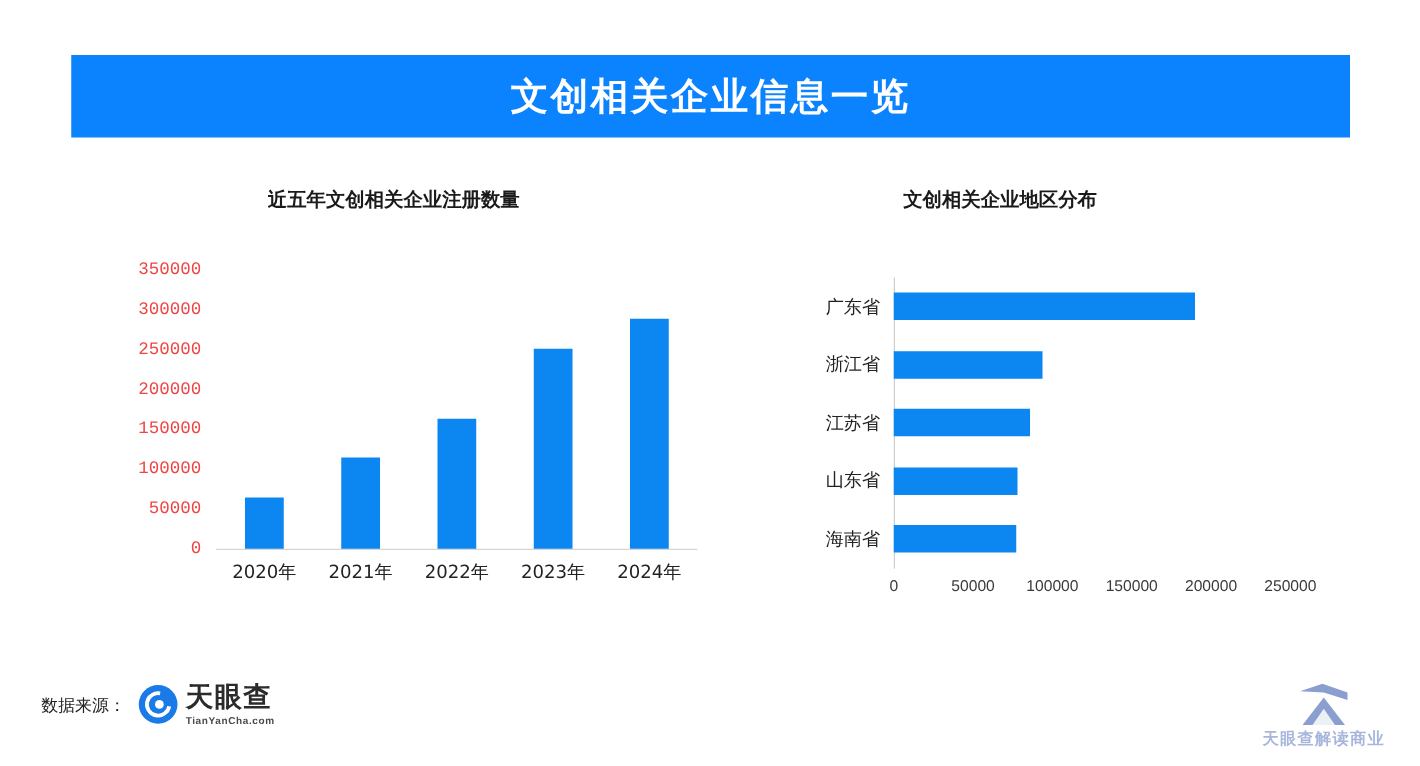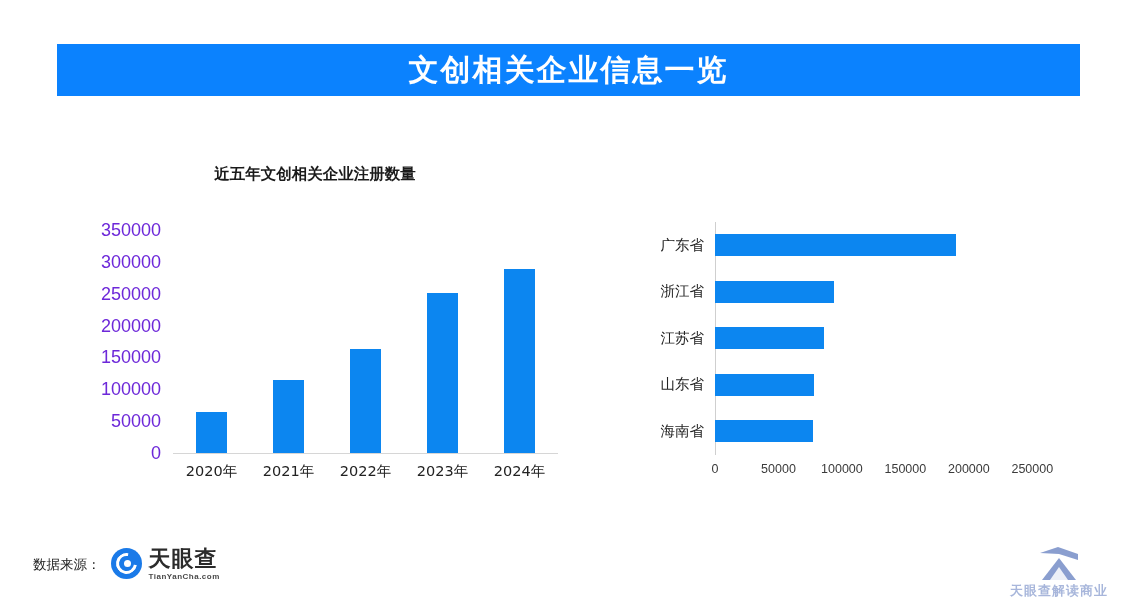--- a/index.html
+++ b/index.html
@@ -20,21 +20,21 @@
     height: 613px;
     background: #ffffff;
   }
 
   
   .banner {
     position: absolute;
     left: 57px;
     top: 44px;
     width: 1023px;
-    height: 52px;
+    height: 66px;
     background: #0b82fe;
     display: flex;
     align-items: center;
     justify-content: center;
   }
   .banner-title {
     color: #ffffff;
     font-size: 30px;
     font-weight: bold;
     letter-spacing: 2px;
@@ -50,21 +50,21 @@
     font-weight: bold;
     color: #1a1a1a;
     text-align: center;
     font-family: "DejaVu Sans", "Liberation Sans", sans-serif;
     white-space: nowrap;
   }
 
   
   #left-panel {
     left: 95px;
-    top: 164px;
+    top: 150px;
     width: 500px;
     height: 360px;
   }
   #left-panel .panel-title {
     width: 420px;
     margin-left: 10px;
   }
   .col-plot {
     position: absolute;
     left: 0;
@@ -76,24 +76,24 @@
     position: absolute;
     left: 0;
     top: 0;
     width: 72px;
     height: 223px;
   }
   .y-tick {
     position: absolute;
     right: 6px;
     transform: translateY(-50%);
-    font-size: 18px;
-    color: #6d28d9;
-    white-space: nowrap;
-    font-family: Liberation Sans, sans-serif;
+    font-size: 14px;
+    color: #ef4444;
+    white-space: nowrap;
+    font-family: Liberation Mono, monospace;
   }
   .col-area {
     position: absolute;
     left: 78px;
     top: 0;
     width: 385px;
     height: 223px;
     border-bottom: 1px solid #d6d6d6;
     display: flex;
     align-items: flex-end;
@@ -383,20 +383,21 @@
           <div class="col-label">2020年</div>
           <div class="col-label">2021年</div>
           <div class="col-label">2022年</div>
           <div class="col-label">2023年</div>
           <div class="col-label">2024年</div>
         </div>
     </div>
   </div>
 
   <div class="panel" id="right-panel">
+    <div class="panel-title">文创相关企业地区分布</div>
 
     <div class="bar-plot">
       <div class="bar-axis-line"></div>
       <div class="bar-rows" id="right-rows">
           <div class="bar-row" style="top: 0px;">
             <div class="bar-cat">广东省</div>
             <div class="bar-track">
               <div class="bar-fill" style="width: 241.154px; background: rgb(12, 134, 240);"></div>
             </div>
           </div>

